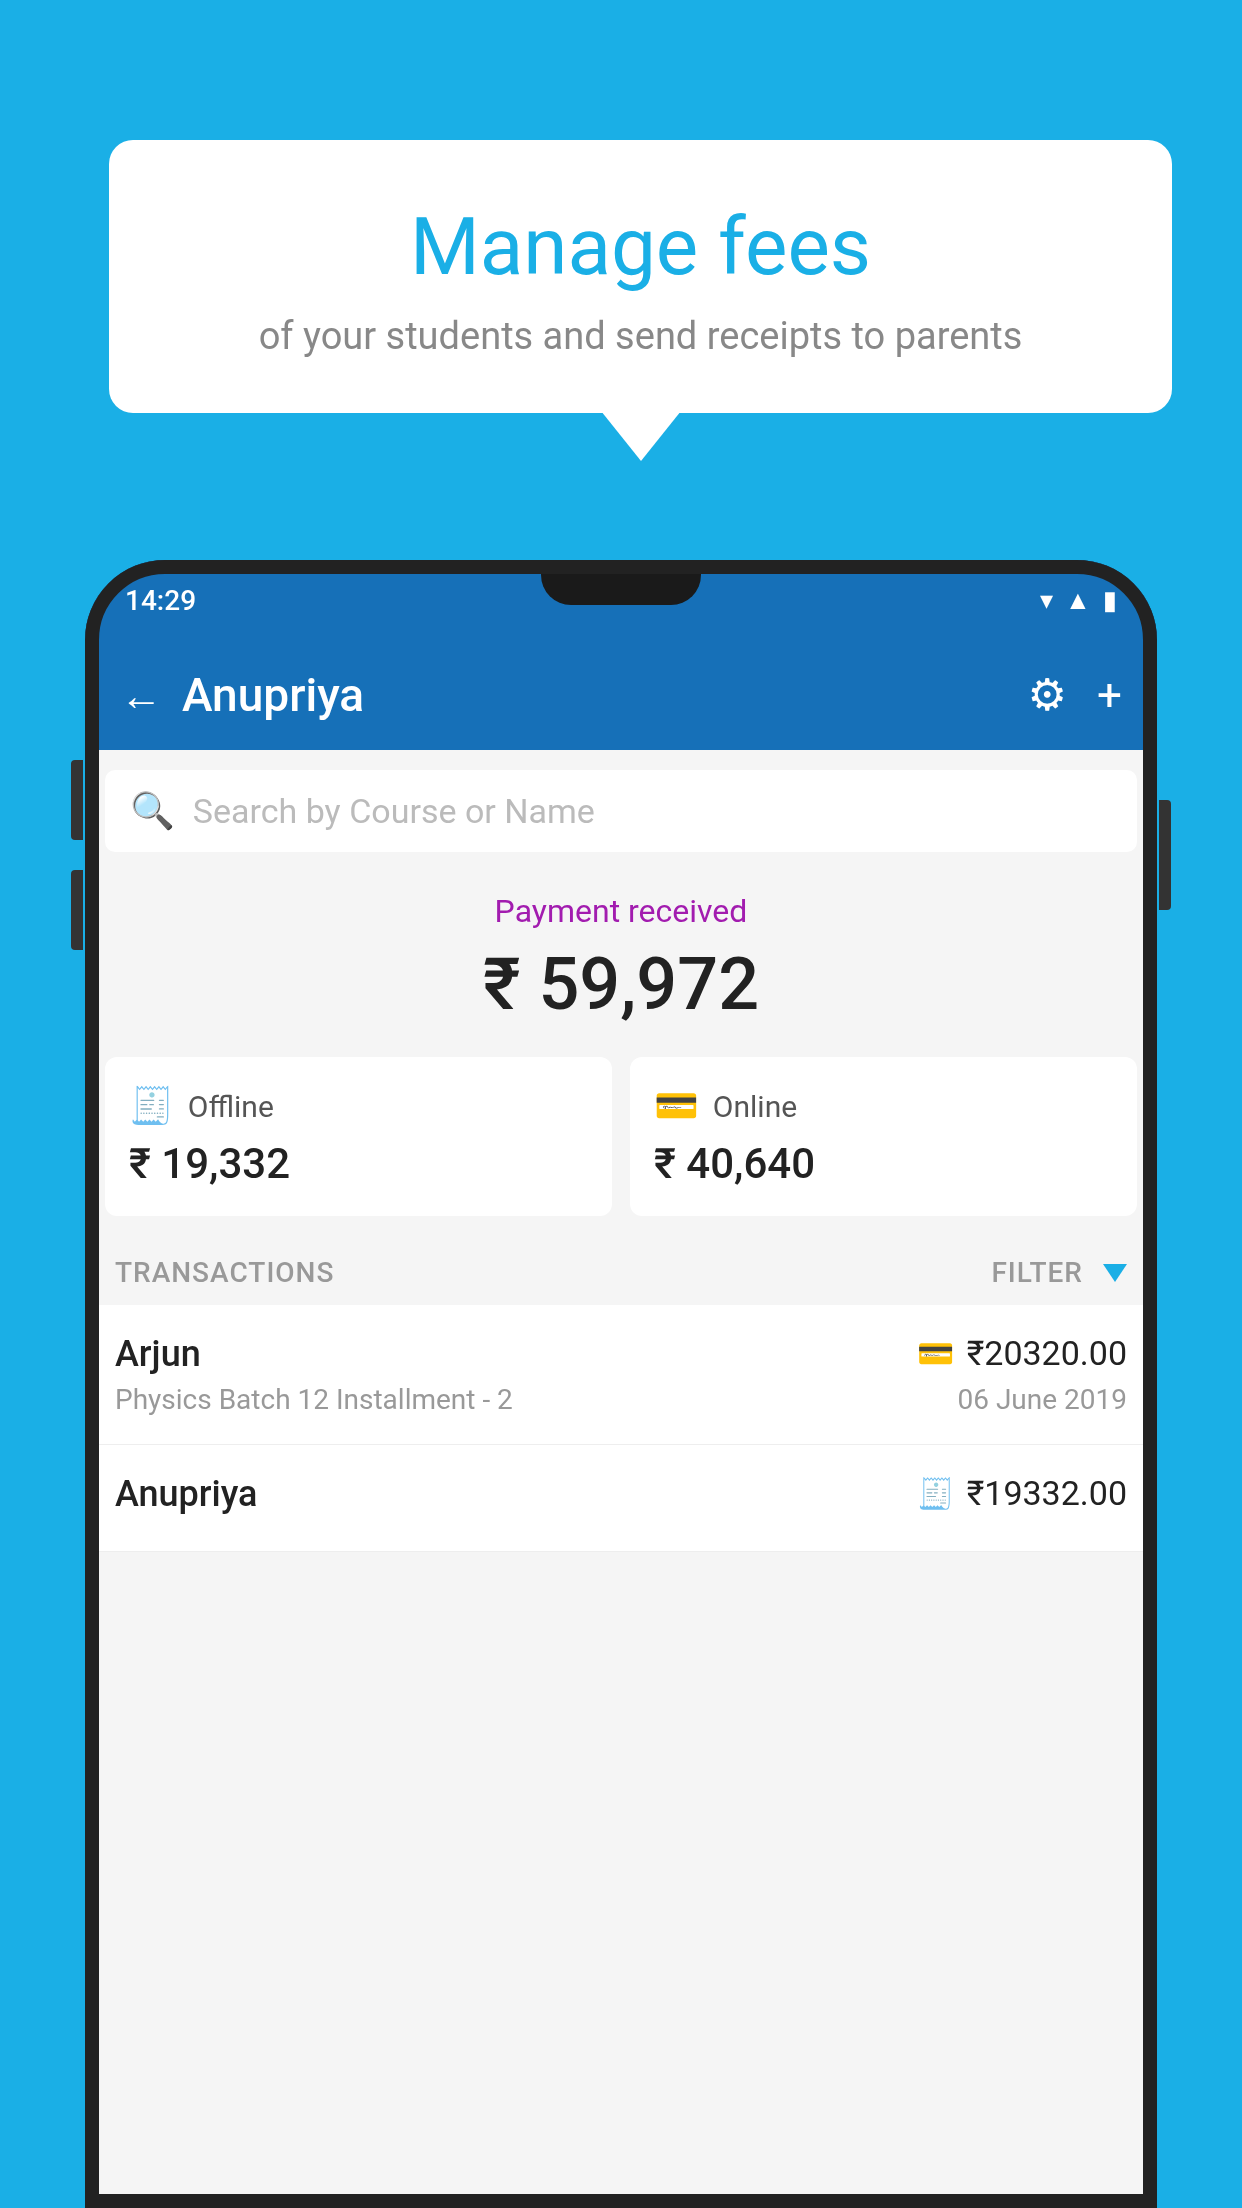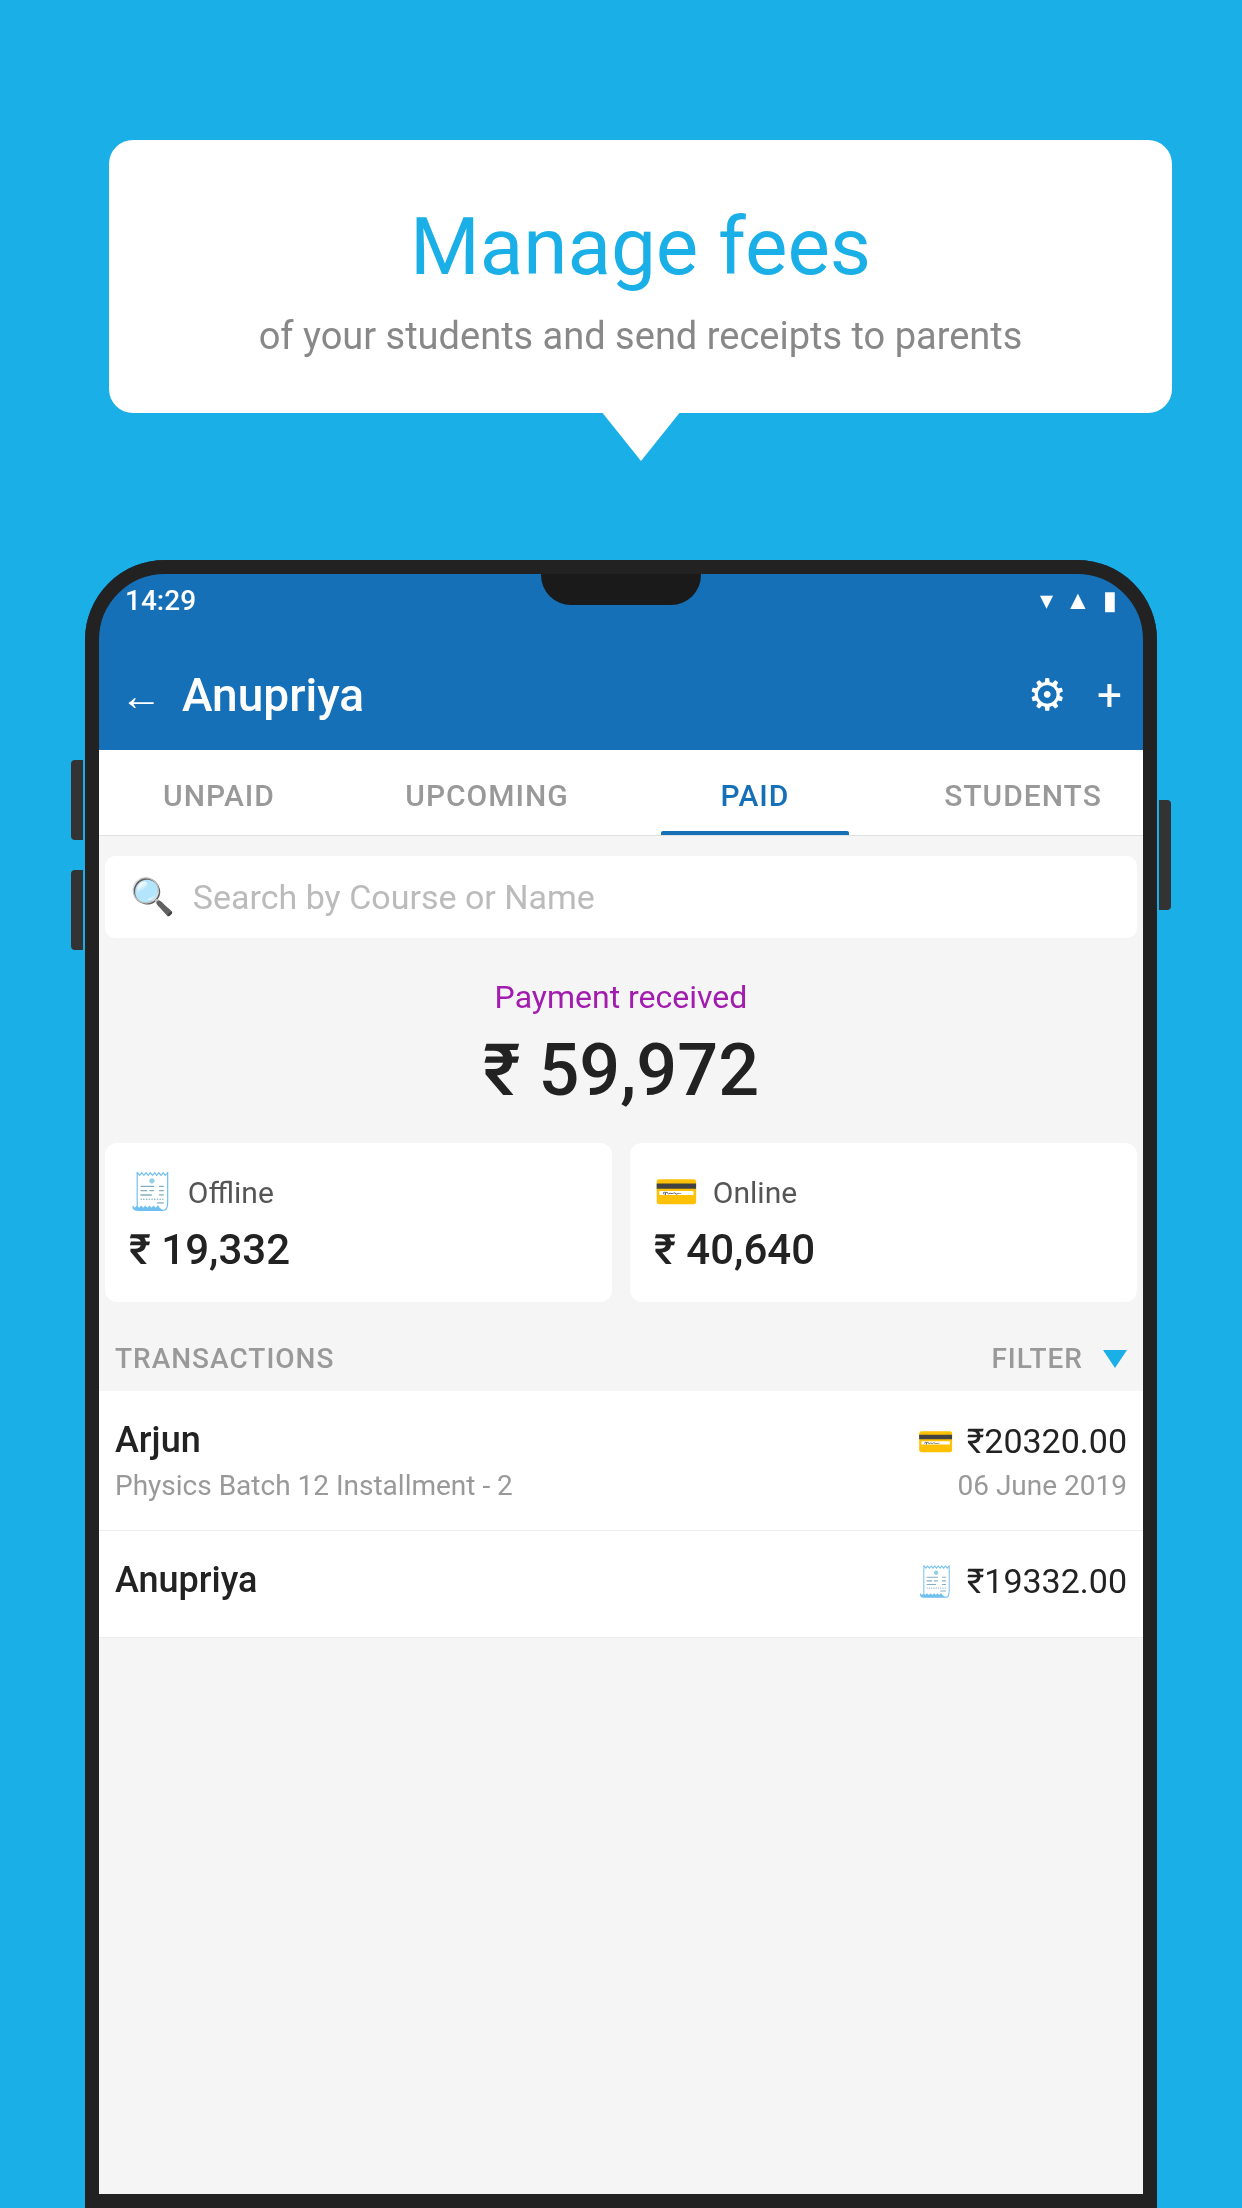--- a/index.html
+++ b/index.html
@@ -264,21 +264,21 @@
 
     
     .transaction-row {
       background: white;
       padding: 28px 30px;
       border-bottom: 1px solid #eeeeee;
     }
     .transaction-top {
       display: flex;
       justify-content: space-between;
-      align-items: flex-end;
+      align-items: flex-start;
       margin-bottom: 8px;
     }
     .transaction-name {
       font-size: 36px;
       color: #222;
       font-weight: 500;
     }
     .transaction-amount-wrapper {
       display: flex;
       align-items: center;
@@ -374,34 +374,20 @@
 
   <div class="app-header">
     <span class="back-arrow">←</span>
     <span class="header-title">Anupriya</span>
     <div class="header-icons">
       <span class="gear-icon">⚙</span>
       <span class="plus-icon">+</span>
     </div>
   </div>
 
-  <div class="tabs">
-    <div class="tab">
-      <span>UNPAID</span>
-    </div>
-    <div class="tab">
-      <span>UPCOMING</span>
-    </div>
-    <div class="tab active">
-      <span>PAID</span>
-    </div>
-    <div class="tab">
-      <span>STUDENTS</span>
-    </div>
-  </div>
 
   <div class="app-content">
 
     <div class="search-bar">
       <span class="search-icon-el">🔍</span>
       <span class="search-input-text">Search by Course or Name</span>
     </div>
 
     <div class="payment-section">
       <div class="payment-label">Payment received</div>

